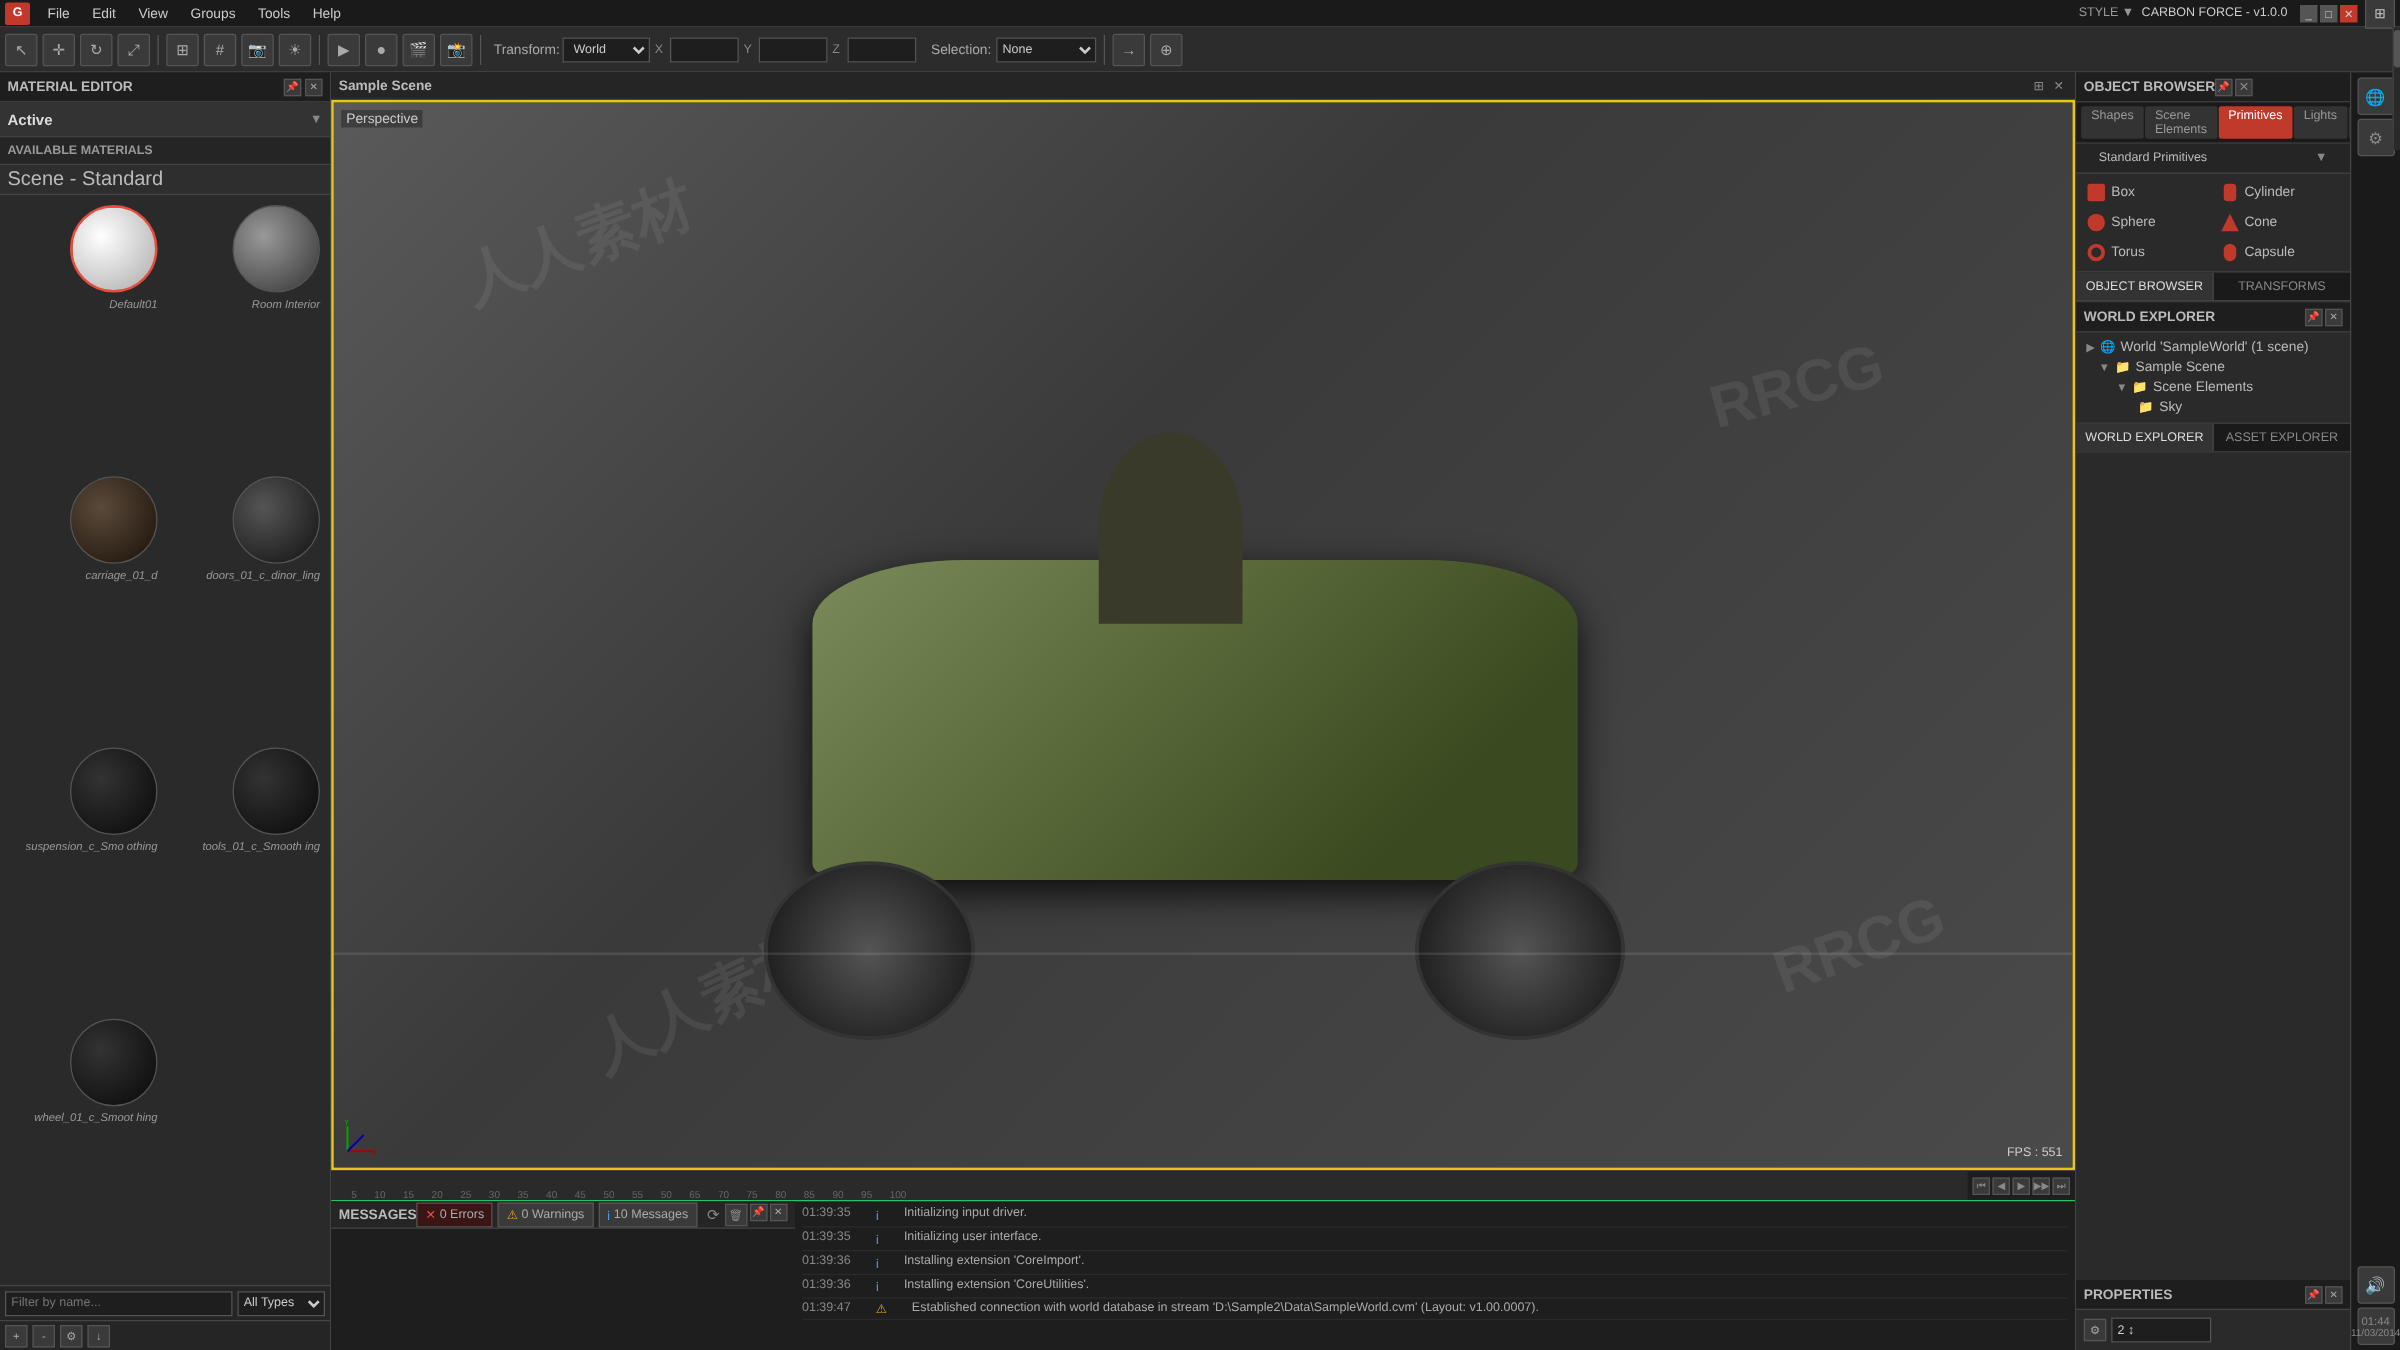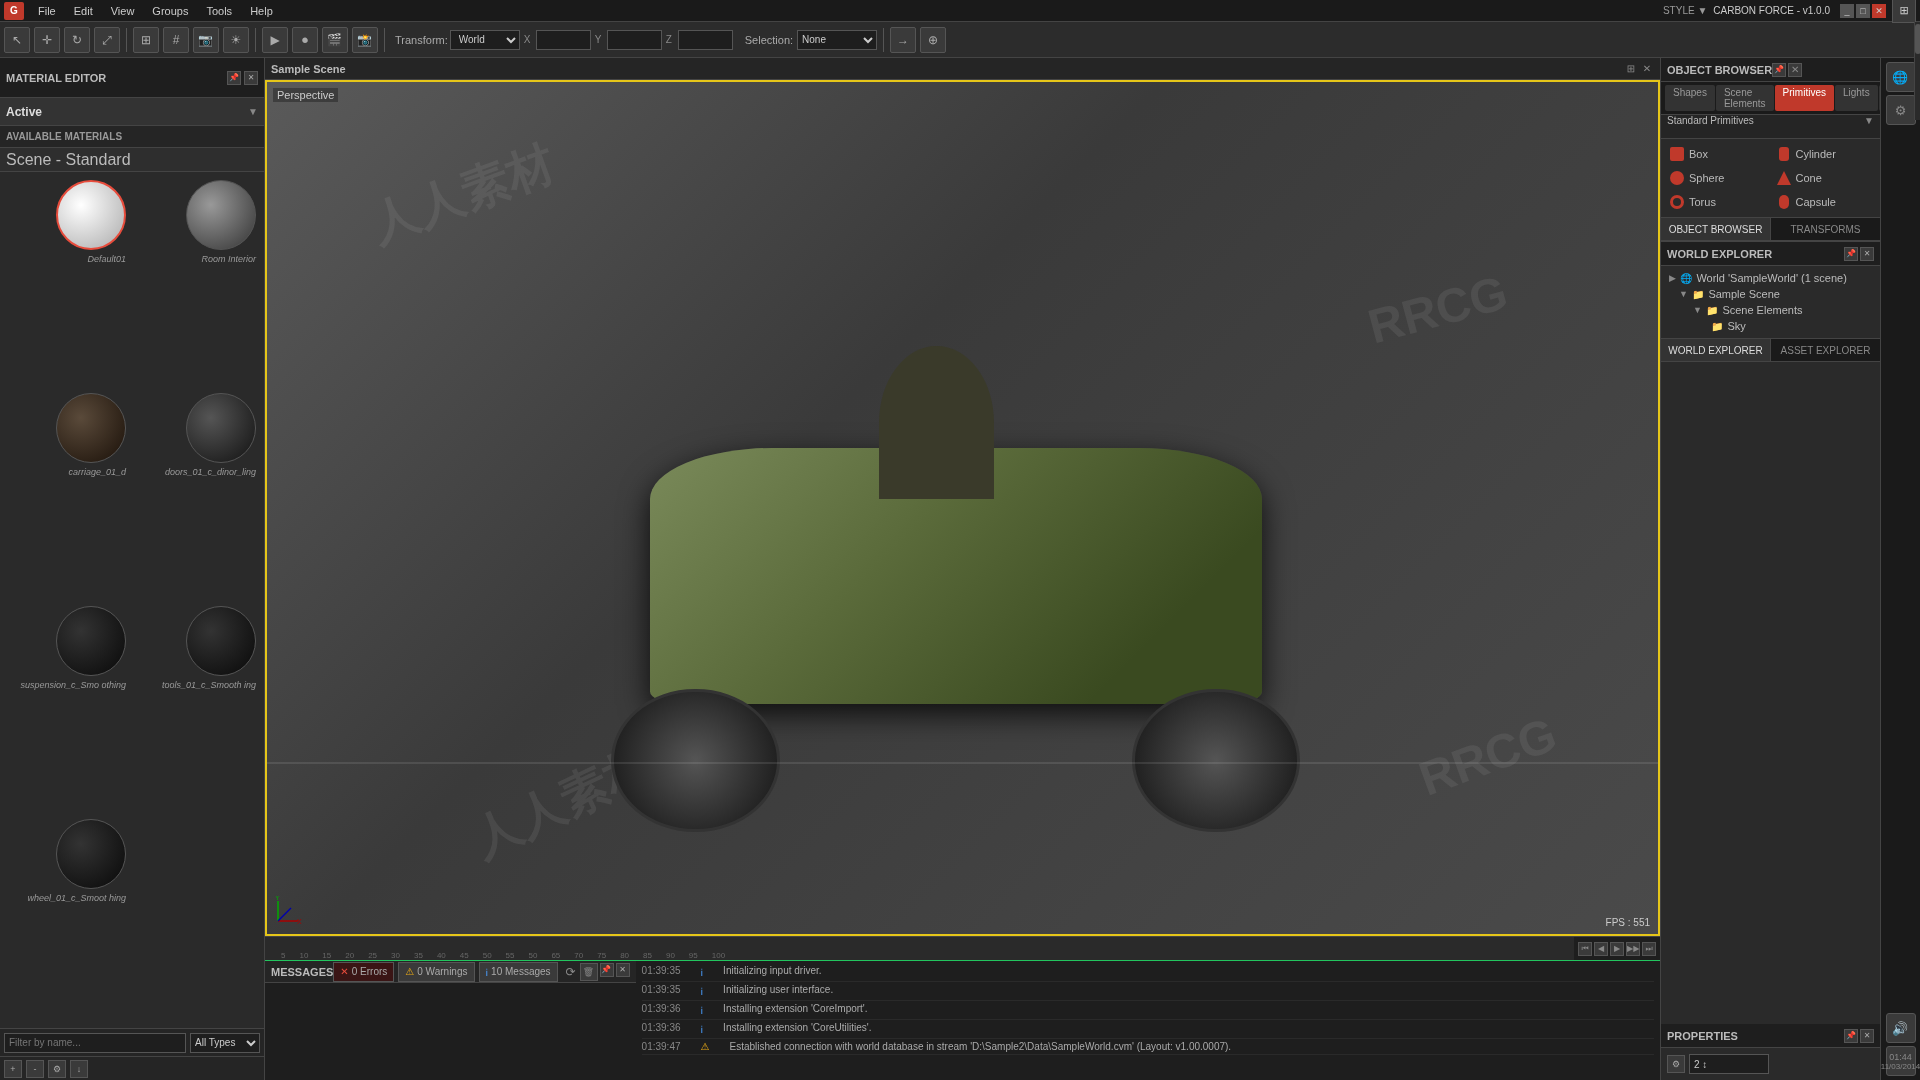--- a/index.html
+++ b/index.html
@@ -166,21 +166,21 @@
     
     #left-panel {
       width: 265px;
       background: #2a2a2a;
       border-right: 1px solid #444;
       display: flex;
       flex-direction: column;
       flex-shrink: 0;
     }
     .panel-header {
-      height: 40px;
+      height: 24px;
       background: #1e1e1e;
       display: flex;
       align-items: center;
       padding: 0 6px;
       border-bottom: 1px solid #444;
       justify-content: space-between;
     }
     .panel-title {
       font-size: 11px;
       font-weight: bold;
@@ -598,22 +598,22 @@
       background: #c0392b;
       color: #fff;
     }
     .ob-tab:not(.active) { background: #333; }
 
     
     .primitives-bar {
       height: 24px;
       background: #252525;
       display: flex;
-      align-items: flex-start;
-      padding: 0 6px;
+      align-items: center;
+      padding: 0 18px;
       border-bottom: 1px solid #444;
     }
 
     
     .primitives-grid {
       display: grid;
       grid-template-columns: 1fr 1fr;
       padding: 4px;
       gap: 2px;
     }

